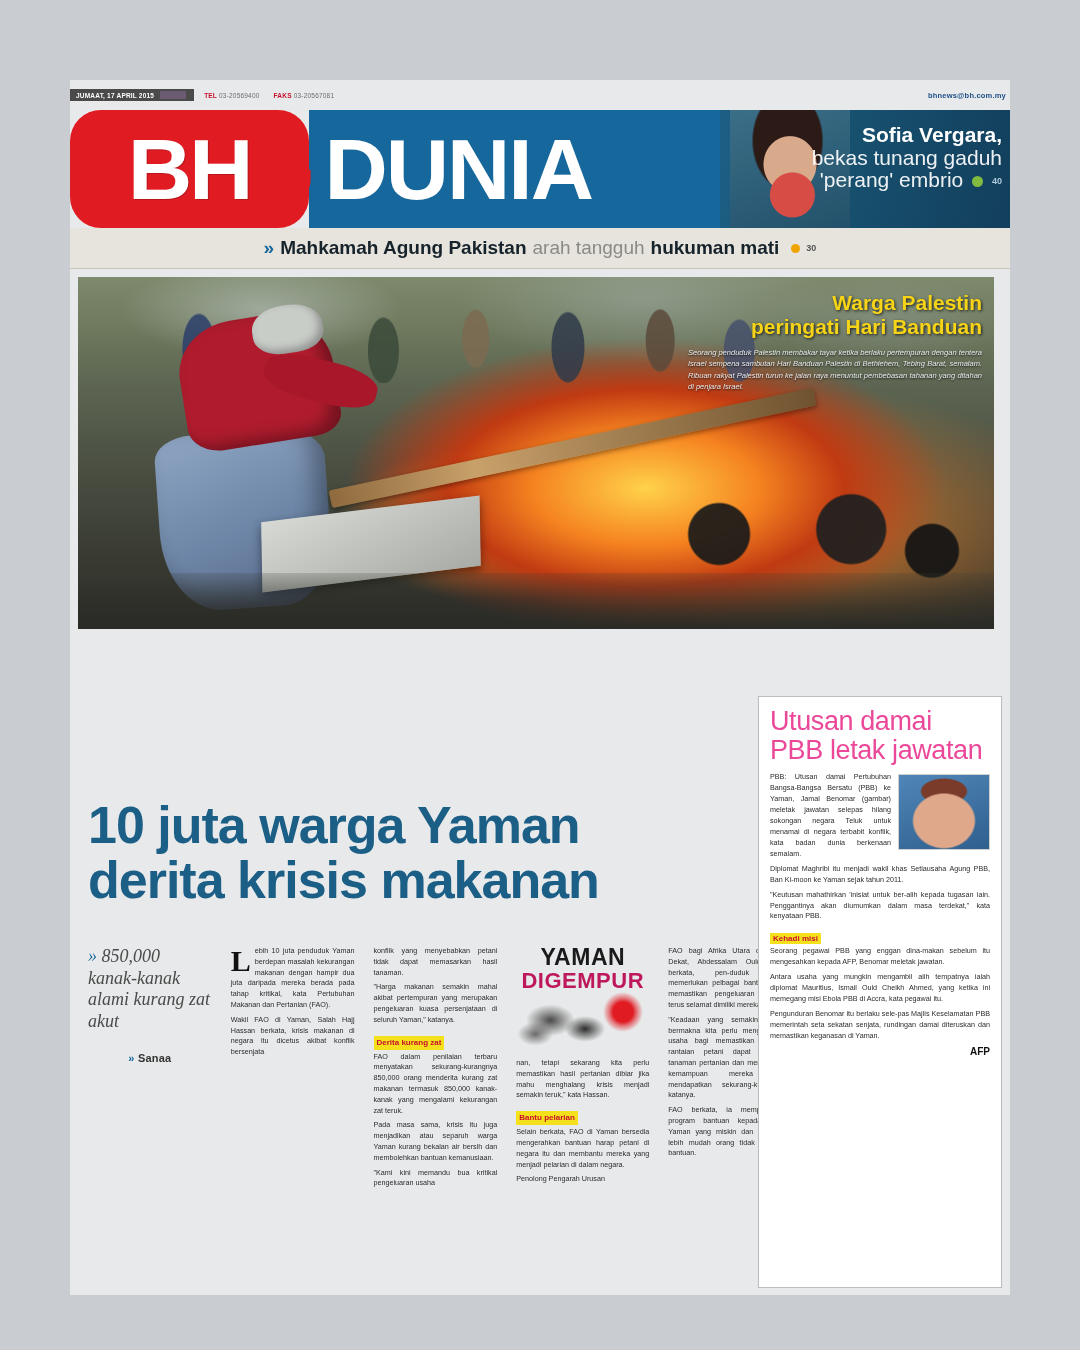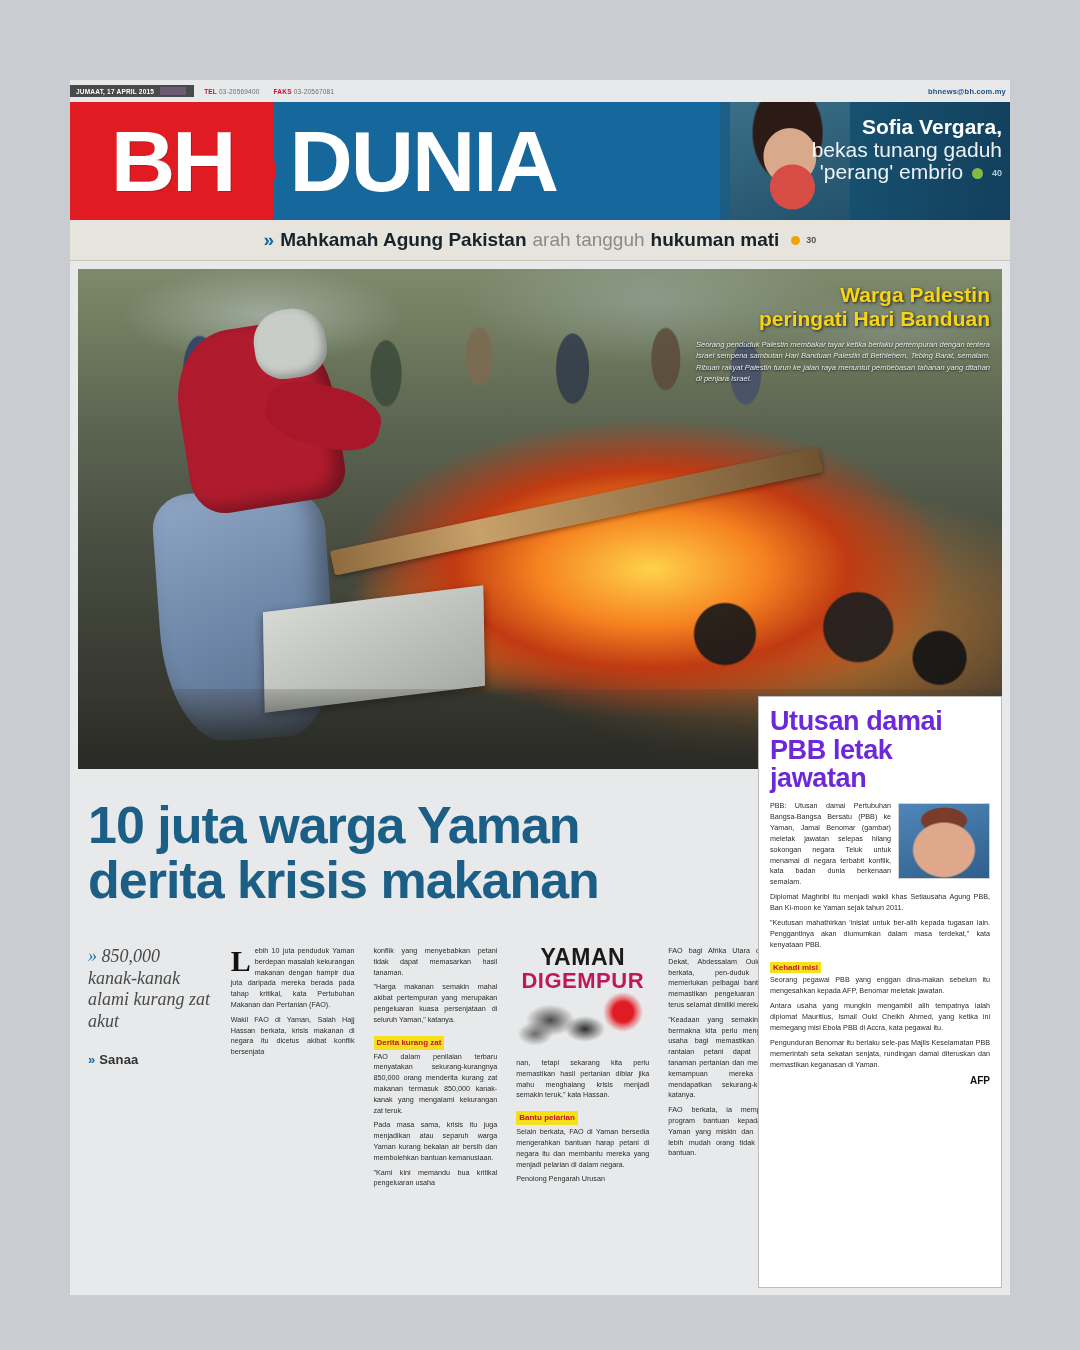--- a/index.html
+++ b/index.html
@@ -9,40 +9,40 @@
     font-family:"Liberation Sans", sans-serif;
     overflow:hidden;
   }
   .page{
     position:absolute;left:70px;top:80px;
     width:940px;height:1215px;
     background:#e8e9ea;
   }
   
   .topbar{
-    position:relative;height:22px;
+    position:relative;height:30px;
     display:flex;align-items:center;
     font-size:7px;letter-spacing:.2px;
   }
   .dateblock{
     background:#4a4a4a;color:#ffffff;
     padding:2px 8px 2px 6px;font-weight:bold;font-size:6.5px;
     display:flex;gap:6px;align-items:center;
   }
   .dateblock .swatch{display:inline-block;width:26px;height:8px;background:#6a5a72;}
   .topmeta{display:flex;gap:14px;margin-left:10px;color:#6d6d6d;font-size:6.5px;}
   .topmeta b{color:#c8102e;}
   .topmail{
     margin-left:auto;color:#1b4f87;font-weight:bold;font-size:7.5px;padding-right:4px;
   }
   
   .masthead{position:relative;height:118px;display:flex;}
   .bh{
-    width:204px;background:#e01b22;position:relative;
-    display:flex;align-items:center;justify-content:center;
+    width:239px;background:#e01b22;position:relative;
+    display:flex;align-items:center;justify-content:center;border-radius:31px;
   }
   .bh span{
     color:#ffffff;font-weight:bold;font-size:86px;line-height:1;
     letter-spacing:-3px;font-family:"Liberation Sans", sans-serif;
     transform:scaleX(1.04);
     text-shadow:1px 1px 0 rgba(0,0,0,.18);
   }
   .dunia{
     flex:1;background:#16679b;position:relative;display:flex;align-items:center;
     overflow:hidden;
@@ -87,21 +87,21 @@
   }
   .teaser .chev{color:#16679b;font-weight:bold;}
   .teaser b{font-weight:bold;}
   .teaser .light{color:#8a8a86;font-weight:normal;}
   .teaser .dot{
     display:inline-block;width:9px;height:9px;border-radius:50%;
     background:#f0a400;margin-left:6px;
   }
   .teaser .tp{font-size:9px;font-weight:bold;color:#555;}
   
-  .photowrap{position:relative;margin:8px 8px 0 8px;height:500px;overflow:hidden;}
+  .photowrap{position:relative;margin:8px 16px 0 8px;height:352px;overflow:hidden;}
   .mainphoto{
     position:absolute;inset:0;
     background:
       radial-gradient(ellipse 300px 150px at 62% 60%, #ffd24a 0%, #f58220 38%, #c03a12 66%, rgba(90,30,10,0) 100%),
       radial-gradient(ellipse 220px 110px at 45% 70%, #ff9b2a 0%, rgba(200,70,20,0) 70%),
       radial-gradient(ellipse 420px 200px at 78% 72%, rgba(255,140,40,.75) 0%, rgba(120,45,15,0) 72%),
       linear-gradient(180deg,#7e8a6c 0%, #6f7a5e 14%, #5d6652 30%, #4a4f42 54%, #3a3c33 78%, #2c2e28 100%);
   }
   .mp-smoke{
     position:absolute;left:0;top:0;width:100%;height:46%;
@@ -182,22 +182,22 @@
     margin-top:9px;color:#e9ecef;font-size:7.5px;line-height:1.5;
     text-align:justify;text-shadow:0 1px 2px rgba(0,0,0,.8);font-style:italic;
   }
   
   .sidebox{
     position:absolute;right:8px;top:616px;width:244px;height:592px;
     background:#ffffff;border:1px solid #bcbcbc;padding:10px 11px;
     box-sizing:border-box;
   }
   .sidebox h2{
-    margin:0 0 8px 0;font-size:27px;line-height:1.06;color:#6d28d9;
-    font-weight:bold;letter-spacing:-.4px;
+    margin:0 0 8px 0;font-size:27px;line-height:1.06;color:#ec4899;
+    font-weight:normal;letter-spacing:-.4px;
   }
   .sb-sub{
     display:inline-block;background:#f5e01c;color:#c8102e;font-weight:bold;
     font-size:8px;padding:1px 3px;margin:7px 0 2px 0;
   }
   .sb-p{
     font-size:7.2px;line-height:1.52;color:#2b2b2b;text-align:justify;
     margin:0 0 4px 0;
   }
   .sb-photo{
@@ -224,21 +224,21 @@
   }
   .col{width:133px;font-size:7.2px;line-height:1.5;color:#2b2b2b;text-align:justify;}
   .col p{margin:0 0 4px 0;}
   .kicker{
     width:133px;color:#4a4a4a;font-family:"Liberation Serif", serif;
     font-style:italic;font-size:18px;line-height:1.2;
   }
   .kicker .bullet{color:#16679b;}
   .byline{
     margin-top:20px;font-family:"Liberation Sans",sans-serif;font-style:normal;
-    font-size:13px;font-weight:bold;color:#333;letter-spacing:.2px;
+    font-size:11px;font-weight:bold;color:#333;letter-spacing:.2px;text-align:center;
   }
   .byline .b-chev{color:#16679b;}
   .dropcap-p{position:relative;}
   .dropcap{
     float:left;font-size:30px;line-height:26px;font-weight:bold;color:#111;
     padding:2px 4px 0 0;font-family:"Liberation Serif",serif;
   }
   .sub{
     display:inline-block;background:#f5e01c;color:#c8102e;font-weight:bold;
     font-size:8px;padding:1px 3px;margin:6px 0 2px 0;

